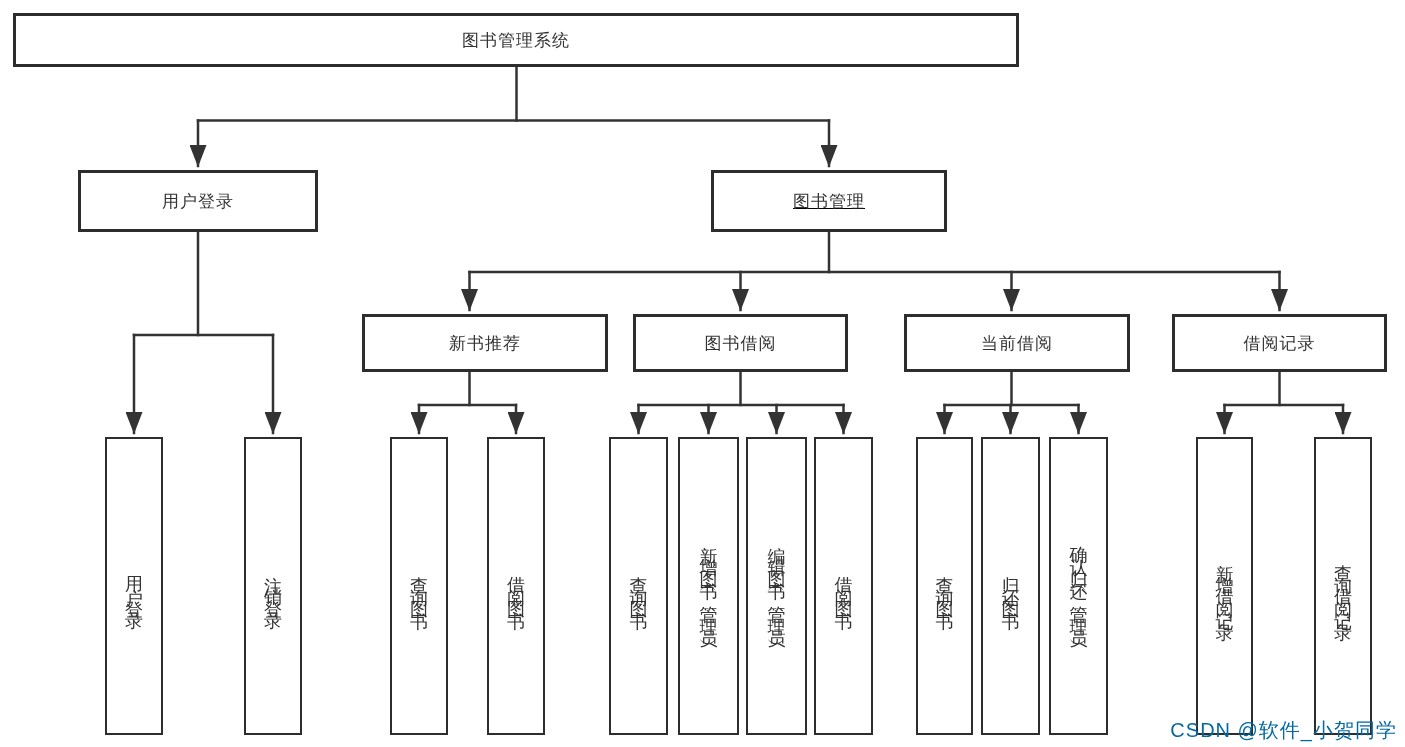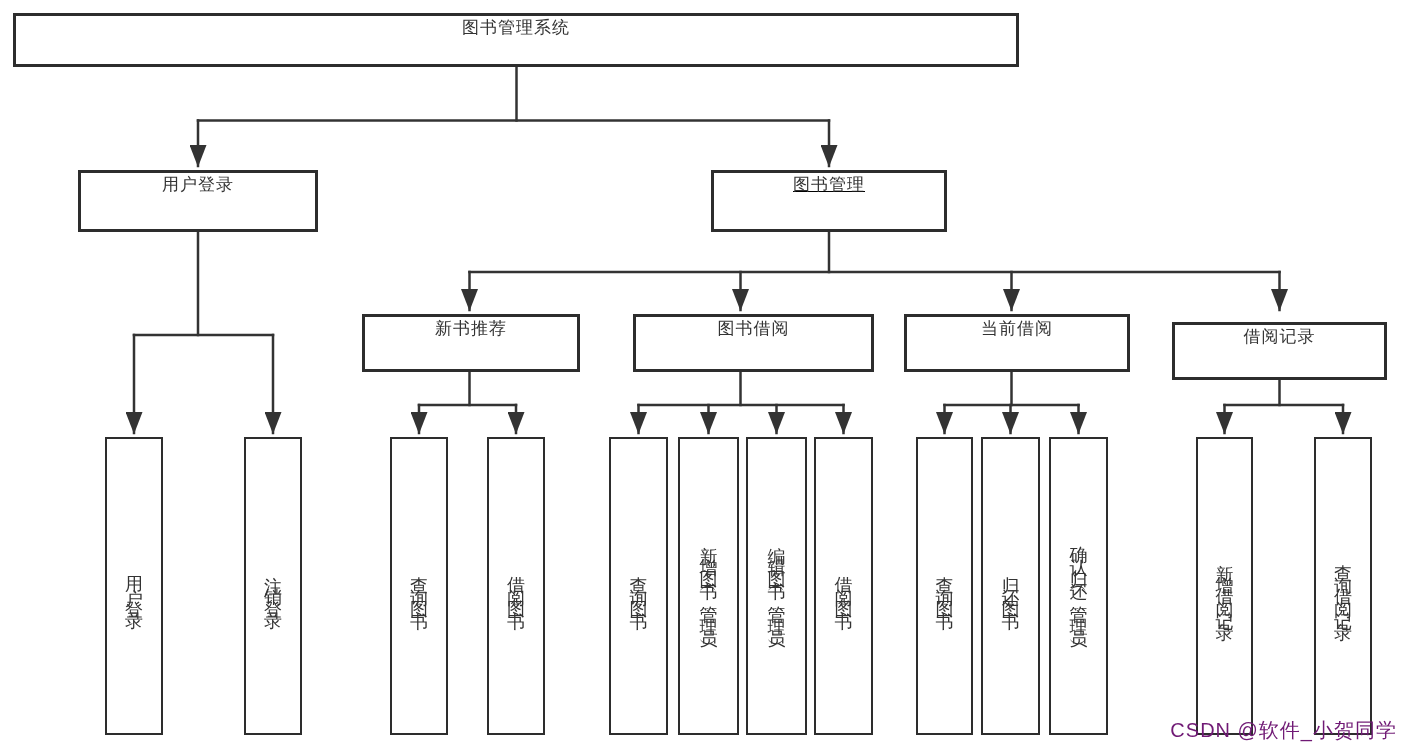--- a/index.html
+++ b/index.html
@@ -16,20 +16,21 @@
     left: 0; top: 0;
     width: 1405px; height: 747px;
     pointer-events: none;
   }
   .hbox {
     position: absolute;
     box-sizing: border-box;
     border: 3px solid #2d2d2d;
     background: #ffffff;
     display: flex;
+    align-items: center;
     justify-content: center;
   }
   .hbox span {
     font-size: 17px;
     color: #333333;
     letter-spacing: 1px;
     white-space: nowrap;
   }
   .vbox {
     position: absolute;
@@ -48,21 +49,21 @@
     font-size: 18px;
     letter-spacing: 12px;
     color: #333333;
     line-height: 1;
   }
   .watermark {
     position: absolute;
     right: 8px;
     bottom: 3px;
     font-size: 20px;
-    color: #701a75;
+    color: #0369a1;
     letter-spacing: 1px;
     z-index: 5;
     white-space: nowrap;
   }
 </style>
 </head>
 <body>
 
 <div class="canvas">
 
@@ -134,30 +135,30 @@
     <span>图书管理系统</span>
   </div>
 
   <div class="hbox" style="left:78px; top:170px; width:240px; height:62px;">
     <span>用户登录</span>
   </div>
   <div class="hbox" style="left:711px; top:170px; width:236px; height:62px;text-decoration:underline;">
     <span>图书管理</span>
   </div>
 
-  <div class="hbox" style="left:362px; top:314px; width:218px; height:58px;">
+  <div class="hbox" style="left:362px; top:314px; width:246px; height:58px;">
     <span>新书推荐</span>
   </div>
-  <div class="hbox" style="left:633px; top:314px; width:241px; height:58px;">
+  <div class="hbox" style="left:633px; top:314px; width:215px; height:58px;">
     <span>图书借阅</span>
   </div>
   <div class="hbox" style="left:904px; top:314px; width:226px; height:58px;">
     <span>当前借阅</span>
   </div>
-  <div class="hbox" style="left:1172px; top:314px; width:215px; height:58px;margin-top:8px;">
+  <div class="hbox" style="left:1172px; top:314px; width:215px; height:58px;">
     <span>借阅记录</span>
   </div>
 
   <div class="vbox" style="left:105px; width:58px;">
     <span>用户登录</span>
   </div>
   <div class="vbox" style="left:244px; width:58px;">
     <span>注销登录</span>
   </div>
 

